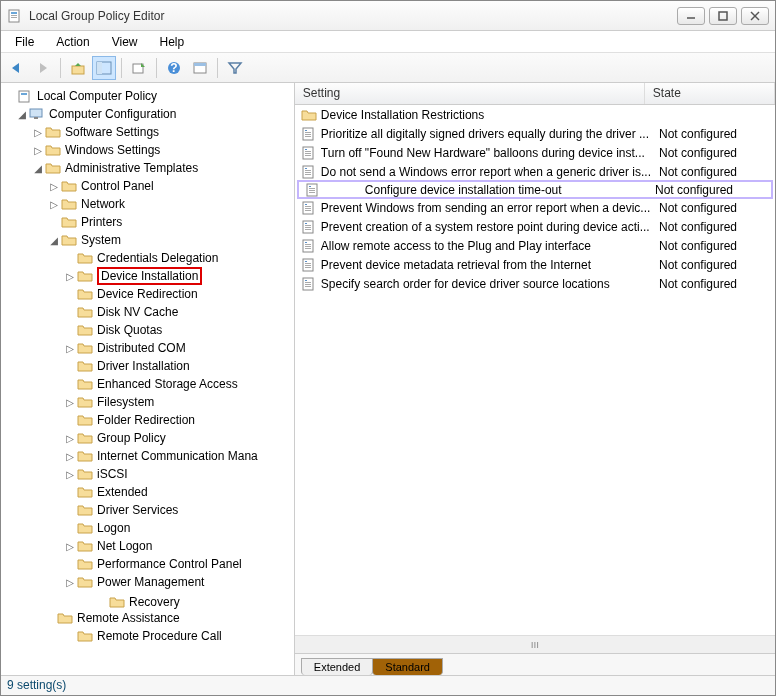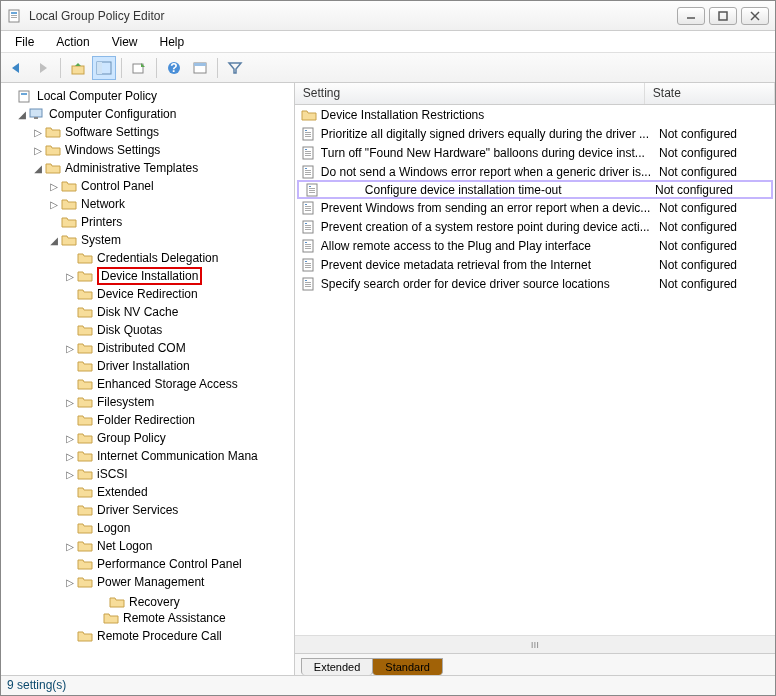--- a/index.html
+++ b/index.html
@@ -390,21 +390,21 @@
         </div>
         <div class="tree-row" style="padding-left: 94px; align-items: flex-end;">
           <span class="tw"></span>
           <span class="fldr">
             <svg width="16" height="14">
               <path d="M1 3 L6 3 L7 5 L15 5 L15 12 L1 12 Z" fill="#f7dd9a" stroke="#c9a24a"></path>
             </svg>
           </span>
           <span class="label">Recovery</span>
         </div>
-        <div class="tree-row" style="padding-left: 88px;">
+        <div class="tree-row" style="padding-left: 42px;">
           <span class="tw"></span>
           <span class="fldr">
             <svg width="16" height="14">
               <path d="M1 3 L6 3 L7 5 L15 5 L15 12 L1 12 Z" fill="#f7dd9a" stroke="#c9a24a"></path>
             </svg>
           </span>
           <span class="label">Remote Assistance</span>
         </div>
         <div class="tree-row" style="padding-left: 62px;">
           <span class="tw"></span>

